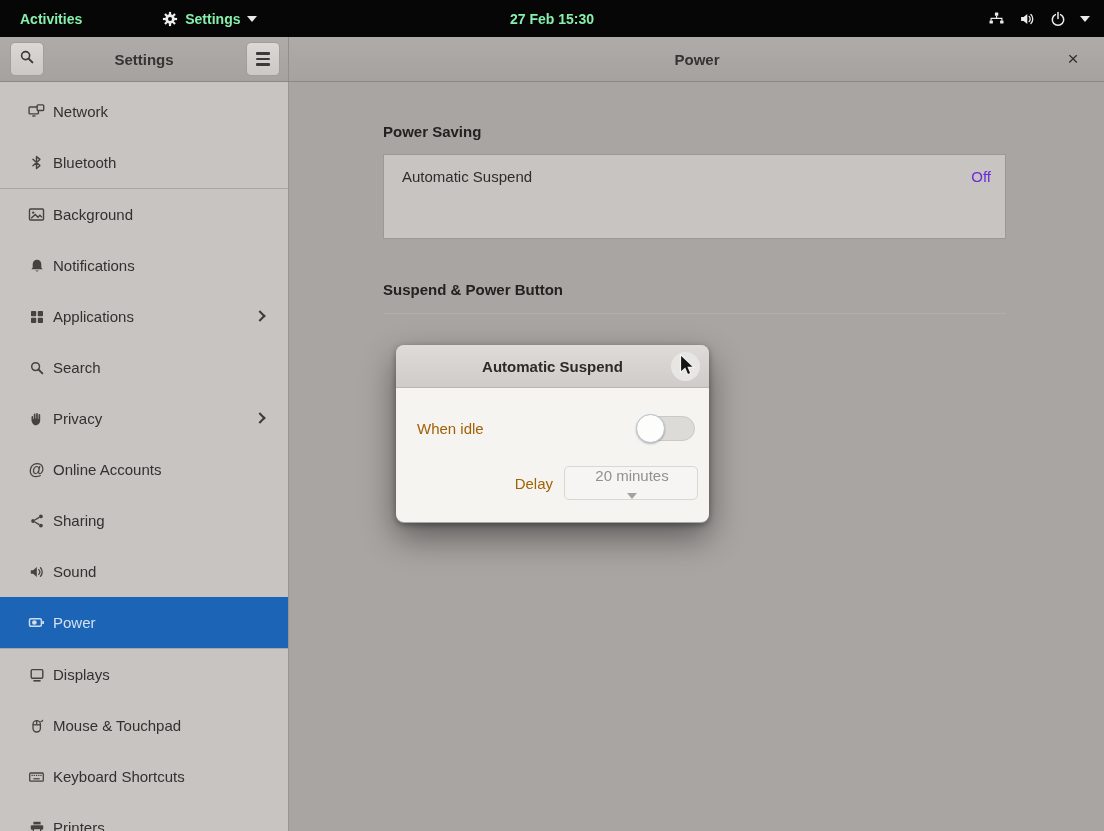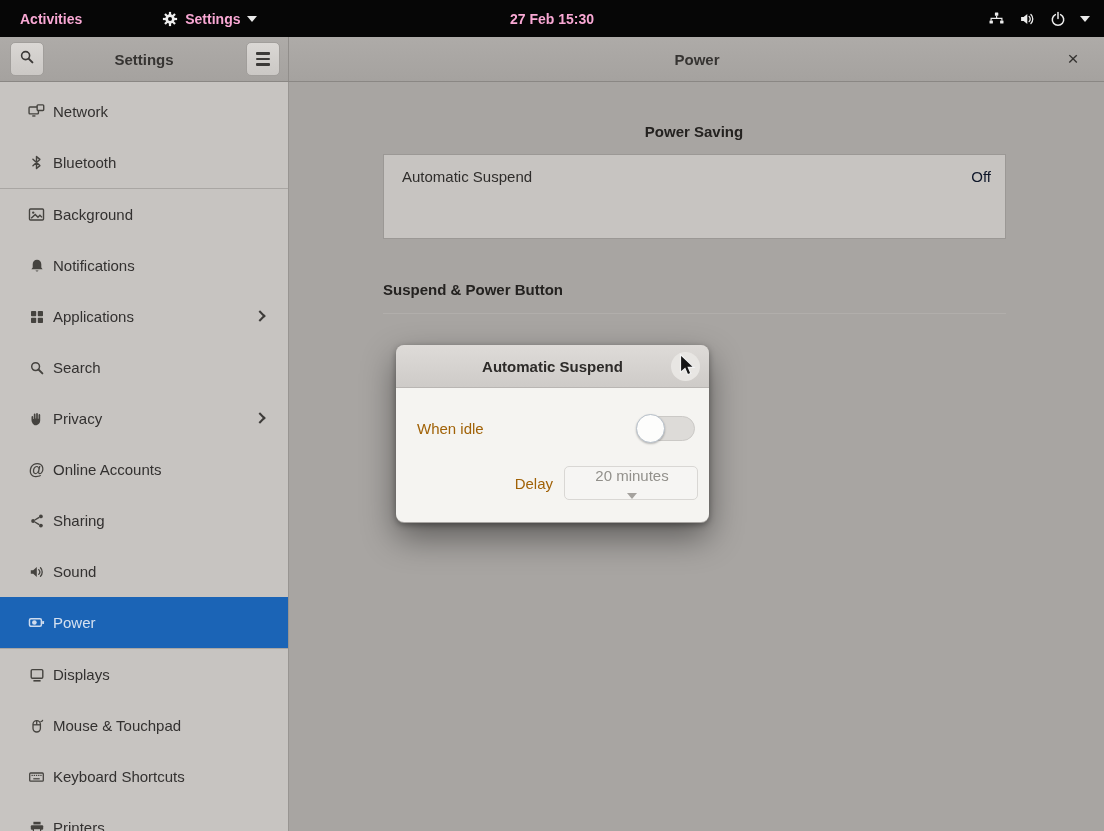--- a/index.html
+++ b/index.html
@@ -2,21 +2,21 @@
 <html><head>
 <meta charset="utf-8">
 <style>
   * { margin:0; padding:0; box-sizing:border-box; }
   html,body { width:1104px; height:831px; overflow:hidden;
     font-family:"Liberation Sans","DejaVu Sans",sans-serif; background:#a8a5a2; }
   .stage { position:absolute; left:0; top:0; width:1104px; height:831px; overflow:hidden; }
 
   
   .panel { position:absolute; left:0; top:0; width:1104px; height:37px; background:#060606;
-    display:flex; align-items:center; color:#f9a8d4; font-size:14px; font-weight:700; }
+    display:flex; align-items:center; color:#86efac; font-size:14px; font-weight:700; }
   .activities { margin-left:14px; padding:4px 6px; cursor:default; }
   .app-menu { margin-left:68px; display:flex; align-items:center; gap:7px; padding:4px 6px; }
   .panel-caret { width:0; height:0; border-left:5px solid transparent; border-right:5px solid transparent; border-top:6px solid #e9e9e9; }
   .clock { position:absolute; left:50%; transform:translateX(-50%); top:0; height:37px; display:flex; align-items:center; }
   .status { position:absolute; right:14px; top:0; height:37px; display:flex; align-items:center; gap:14px; }
   .panel svg { display:block; }
 
   
   .headerbar { position:absolute; left:0; top:37px; width:1104px; height:45px;
     background:linear-gradient(#aeaba8,#a5a29f); border-bottom:1px solid #8a8784; }
@@ -43,32 +43,32 @@
   .side-item.selected { background:#1b64b6; color:#d6e1f0; }
   .side-item.selected .sicon { color:#cfdcee; }
   .side-sep { height:1px; background:#a9a6a3; }
   .chev { position:absolute; right:24px; top:50%; width:8px; height:8px; margin-top:-5px;
     border-top:2px solid #3d3b39; border-right:2px solid #3d3b39; transform:rotate(45deg); }
   .at-glyph { font-size:16px; font-weight:700; line-height:1; }
 
   
   .content { position:absolute; left:290px; top:82px; width:814px; height:749px; background:#a8a5a2; }
   .section-title { position:absolute; left:93px; width:622px; font-size:15px; font-weight:700; color:#242220; }
-  .t1 { top:41px;text-align:center; } .t2 { top:199px; }
+  .t1 { top:41px; } .t2 { top:199px; }
   .listbox { position:absolute; left:93px; top:72px; width:623px; height:85px;
     background:#c7c4c1; border:1px solid #9b9895; }
   .lrow { position:relative; height:42px; display:flex; align-items:center; padding:0 14px 0 18px;
     font-size:15px; color:#2f2d2b; }
   .lrow + .lrow { border-top:1px solid #b3b0ad; }
   .lrow .spacer { flex:1; }
   .combo { height:34px; min-width:115px; border-radius:4px; border:1px solid #9d9a97;
     background:linear-gradient(#d3d0cd,#c9c6c3); display:flex; align-items:center; justify-content:space-between;
     padding:0 12px 0 16px; gap:16px; font-size:15px; color:#343230; }
   .darrow { width:0; height:0; border-left:5px solid transparent; border-right:5px solid transparent; border-top:6px solid #3a3836; }
-  .dim-value { color:#0f172a; }
+  .dim-value { color:#6d28d9; }
   .hline { position:absolute; left:93px; top:231px; width:623px; height:1px; background:#b1aeab; }
 
   
   .dialog { position:absolute; left:396px; top:345px; width:313px; height:178px; border-radius:8px;
     box-shadow:0 2px 6px rgba(0,0,0,.35), 0 14px 34px rgba(0,0,0,.45); }
   .dlg-header { position:relative; height:43px; border-radius:8px 8px 0 0;
     background:linear-gradient(#dedbd8,#cecbc8); border-bottom:1px solid #b9b6b3;
     display:flex; align-items:center; justify-content:center; }
   .dlg-title { font-size:15px; font-weight:700; color:#2d2b29; }
   .dlg-close { position:absolute; right:9px; top:7px; width:29px; height:29px; border-radius:50%;

